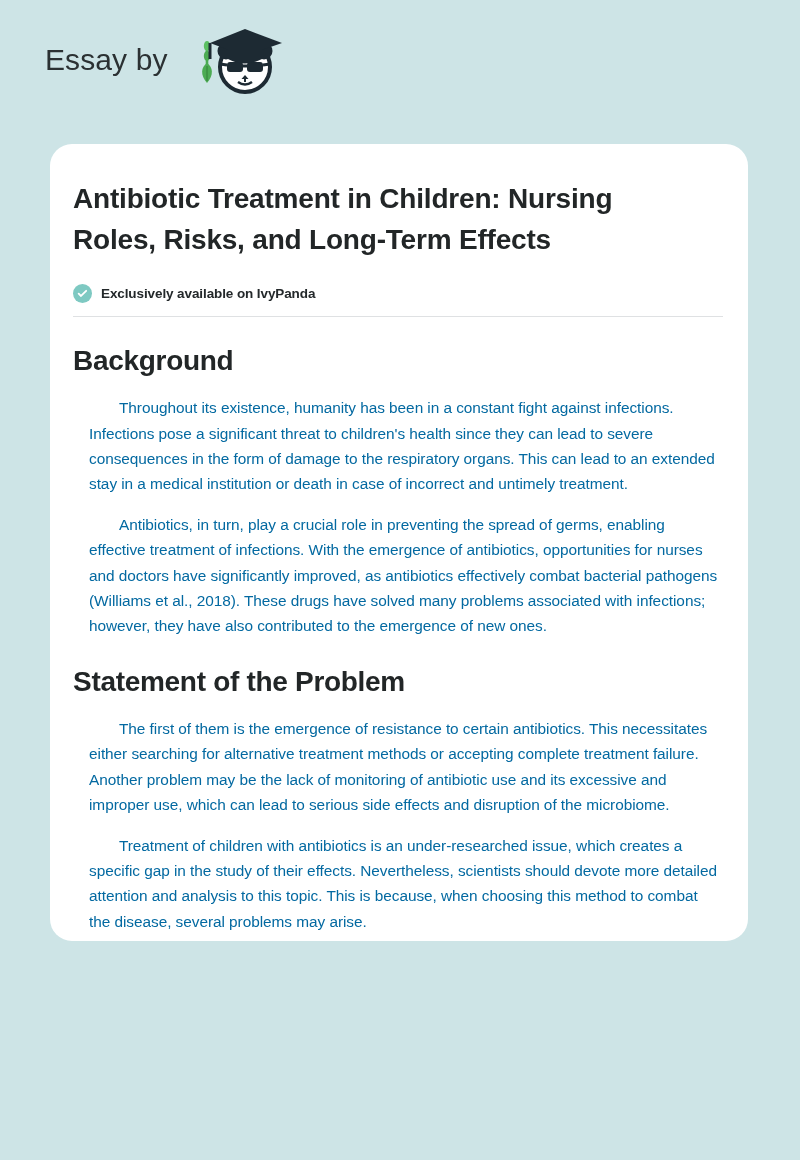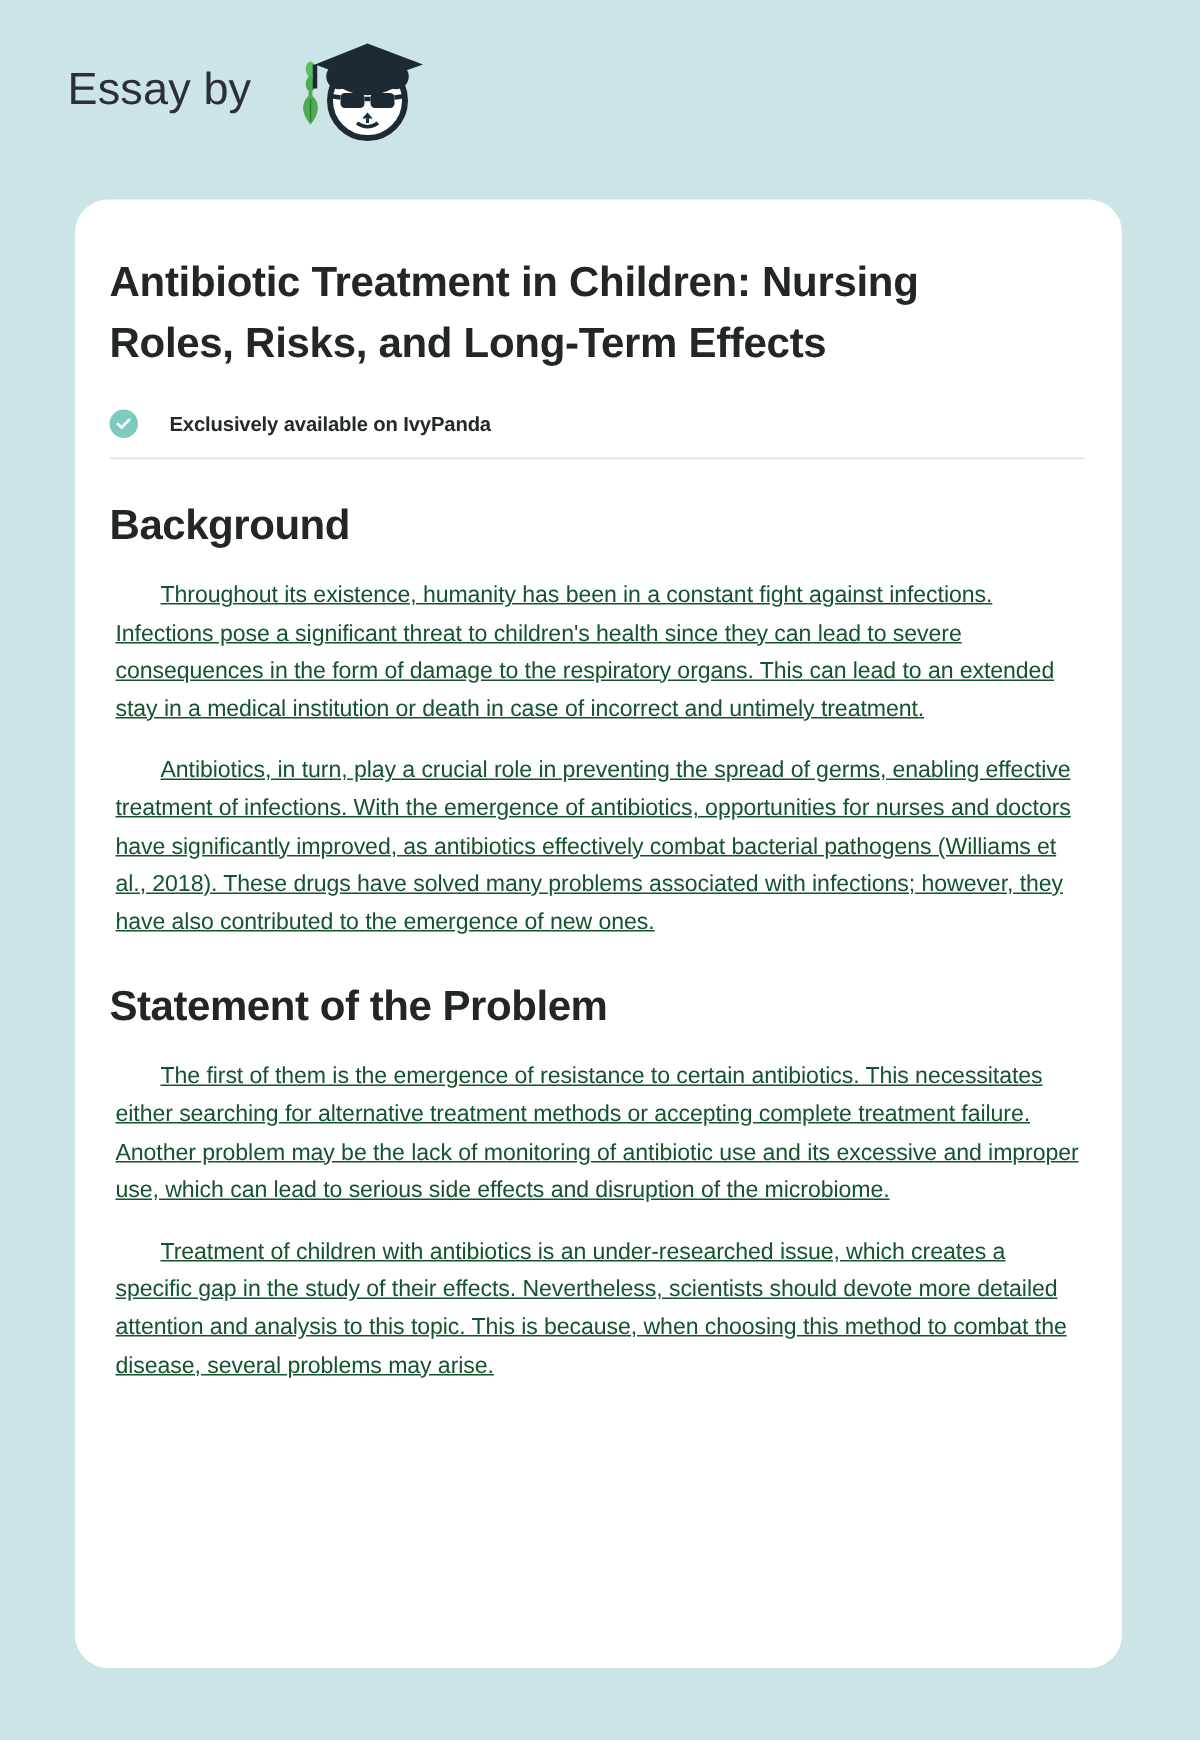--- a/index.html
+++ b/index.html
@@ -59,23 +59,23 @@
     font-size: 15px;
     vertical-align: super;
     font-weight: 400;
     line-height: 1;
   }
 
   
   .paper-card {
     position: absolute;
     left: 50px;
-    top: 133px;
+    top: 144px;
     width: 698px;
-    height: 979px;
+    height: 797px;
     background: #ffffff;
     border-radius: 22px;
     box-sizing: border-box;
     padding: 0;
     overflow: hidden;
   }
   .card-inner {
     padding: 34px 25px 0 23px;
   }
 
@@ -85,21 +85,21 @@
     color: #222627;
     line-height: 1.47;
     margin: 0 0 0 0;
     letter-spacing: -0.2px;
     max-width: 620px;
   }
 
   .availability-row {
     display: flex;
     align-items: center;
-    gap: 21px;
+    gap: 9px;
     margin-top: 24px;
   }
   .check-badge {
     width: 19px;
     height: 19px;
     border-radius: 50%;
     background: #7ec9c2;
     display: inline-flex;
     align-items: center;
     justify-content: center;
@@ -123,27 +123,26 @@
   .section-heading {
     font-size: 28px;
     font-weight: 700;
     color: #222627;
     margin: 28px 0 0 0;
     letter-spacing: -0.3px;
   }
 
   .body-paragraph {
     font-size: 15.4px;
-    color: #14532d;
+    color: #0369a1;
     line-height: 25.2px;
-    margin: 17px 0 0 4px;
+    margin: 17px 0 0 16px;
     text-indent: 30px;
     max-width: 650px;
     letter-spacing: -0.05px;
-    text-decoration: underline;
   }
   .body-paragraph + .body-paragraph {
     margin-top: 16px;
   }
   .section-heading + .body-paragraph {
     margin-top: 18px;
   }
 </style>
 </head>
 <body>

